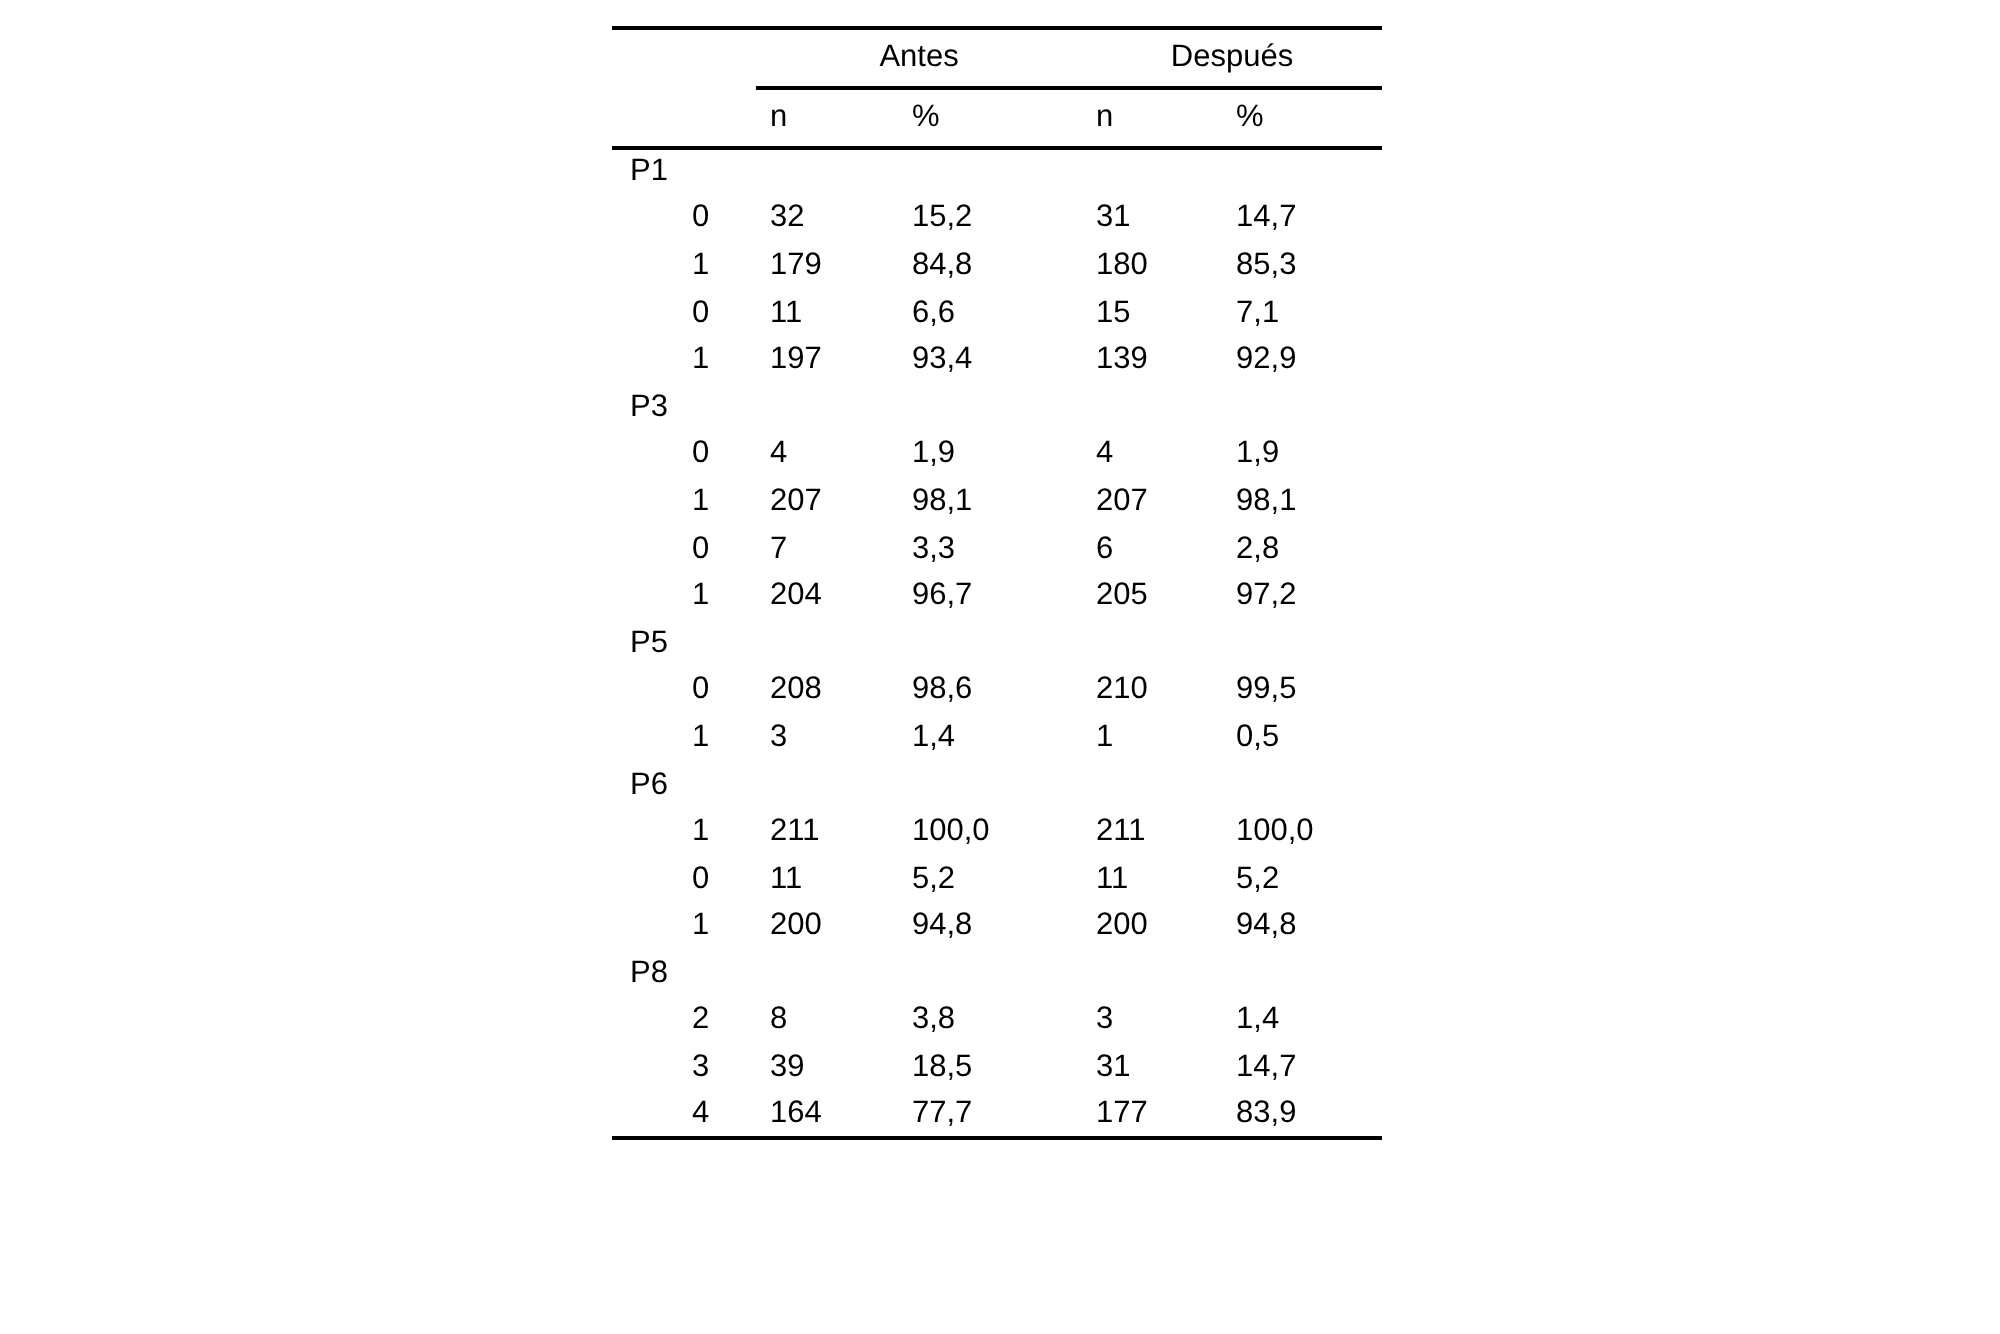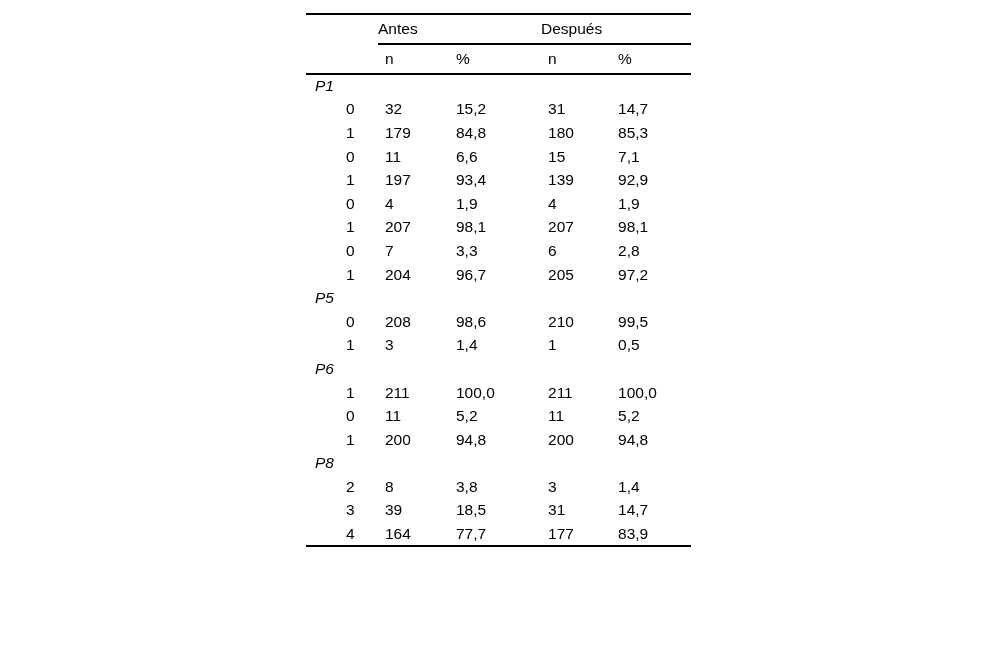--- a/index.html
+++ b/index.html
@@ -38,31 +38,30 @@
     vertical-align: middle;
     white-space: nowrap;
     overflow: hidden;
   }
   thead tr.group-header-row td,
   thead tr.group-header-row th {
     border-top: 2px solid #000000;
     height: 30px;
   }
   thead th.span-header {
-    text-align: left;
+    text-align: center;
     border-bottom: 2px solid #000000;
   }
   thead tr.sub-header-row th {
     height: 30px;
     border-bottom: 2px solid #000000;
   }
   thead tr.sub-header-row th.num { padding-left: 7px; }
   tbody td { height: 23.6px; }
   tbody td.grp {
-    font-style: italic;
     padding-left: 9px;
   }
   tbody td.cat { padding-left: 40px; }
   tbody td.num { padding-left: 7px; }
 </style>
 </head>
 <body>
 
 <div class="page">
   <div class="table-wrap">
@@ -114,20 +113,23 @@
             <td class="num">7,1</td>
           </tr>
           <tr>
             <td class="cat">1</td>
             <td class="num">197</td>
             <td class="num">93,4</td>
             <td class="num">139</td>
             <td class="num">92,9</td>
           </tr>
           <tr>
+            <td colspan="5" class="grp">P3</td>
+          </tr>
+          <tr>
             <td class="cat">0</td>
             <td class="num">4</td>
             <td class="num">1,9</td>
             <td class="num">4</td>
             <td class="num">1,9</td>
           </tr>
           <tr>
             <td class="cat">1</td>
             <td class="num">207</td>
             <td class="num">98,1</td>

